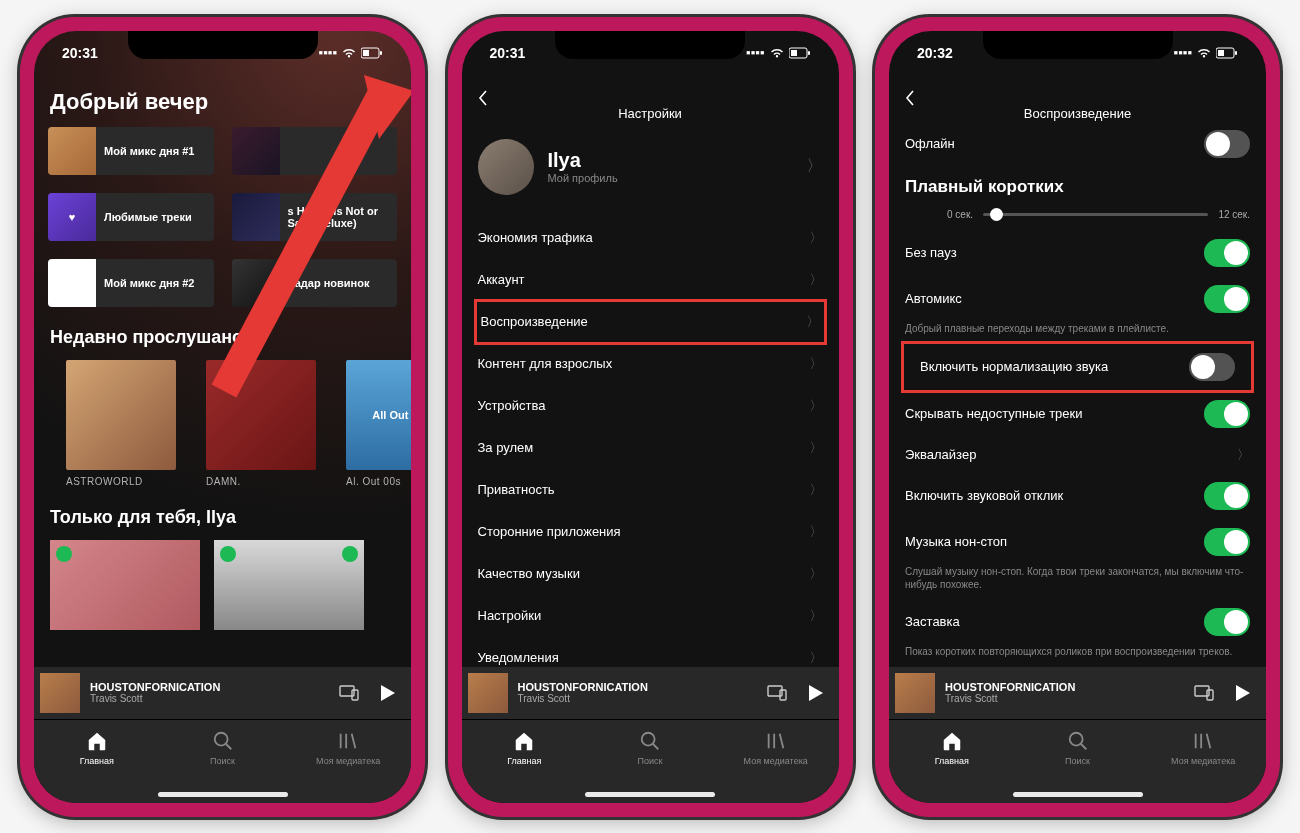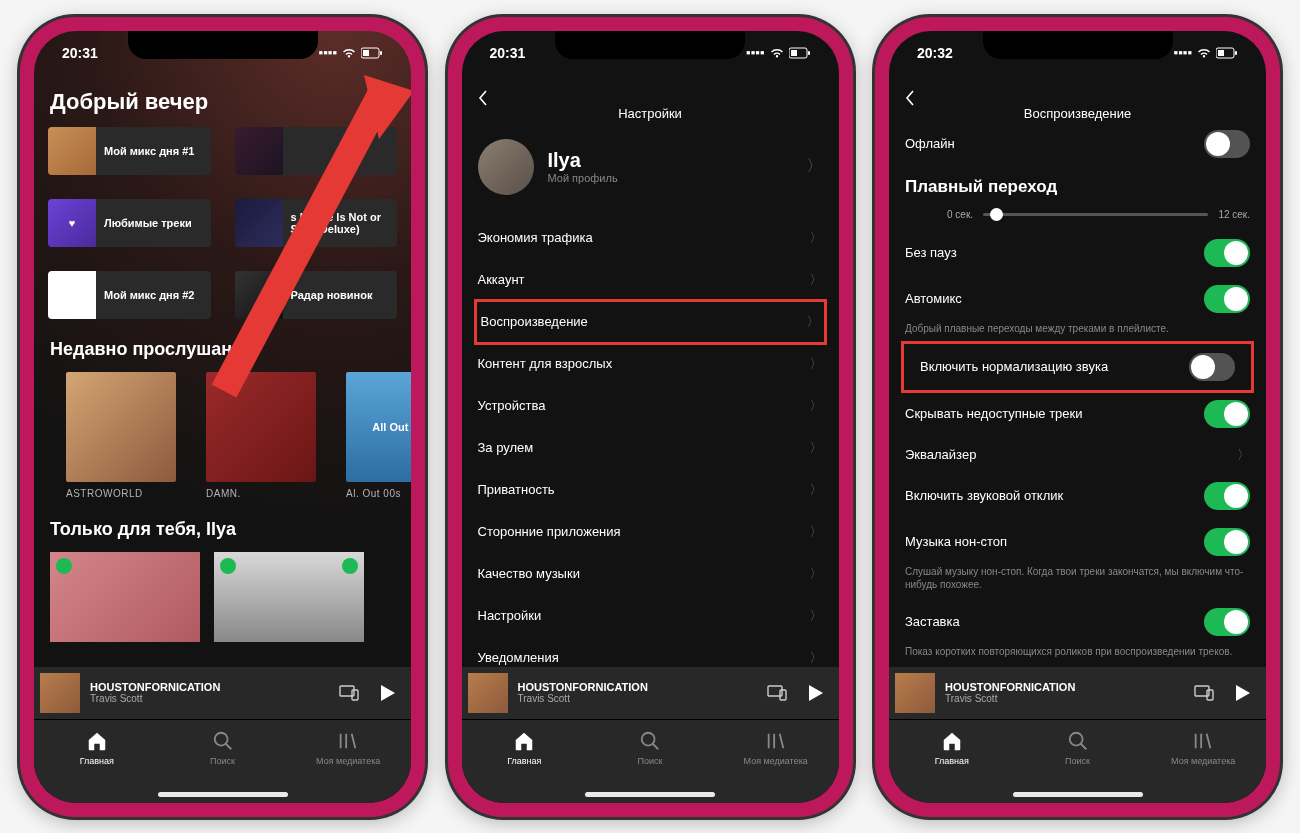--- a/index.html
+++ b/index.html
@@ -53,21 +53,21 @@
     font-weight: 600;
     font-size: 14px;
     z-index: 50;
   }
   .status-right { display:flex; gap:4px; align-items:center; font-size:13px;}
   .content { position:absolute; top:44px; bottom:0; left:0; right:0; overflow:hidden;}
   
   .p1 .screen { background: radial-gradient(circle at 80% 0%, #5c2d28 0%, #2a1816 30%, #121212 60%); }
   .title-big { font-size: 22px; font-weight: 700; padding: 14px 16px 12px; }
   .gear { position:absolute; top:50px; right:20px; color:#ccc; }
-  .grid6 { display:grid; grid-template-columns:1fr 1fr; gap:24px; padding:0 14px; }
+  .grid6 { display:grid; grid-template-columns:1fr 1fr; gap:18px; padding:0 14px; }
   .tile { background:#2a2a2a; border-radius:4px; display:flex; align-items:center; height:48px; overflow:hidden; font-size:11px; font-weight:600;}
   .tile-img { width:48px; height:48px; flex-shrink:0; }
   .tile span { padding:0 8px; }
   .section-h { font-size:18px; font-weight:700; padding:20px 16px 12px; }
   .row-albums { display:flex; gap:14px; padding:0 16px; overflow:hidden;}
   .album { width:110px; flex-shrink:0;margin-left:16px;}
   .album-art { width:110px; height:110px; border-radius:2px;}
   .album-name { font-size:10px; color:#b3b3b3; margin-top:6px; letter-spacing:.5px;}
   .row-playlists { display:flex; gap:14px; padding:0 16px;}
   .pl { width:150px; height:90px; position:relative; overflow:hidden;}
@@ -412,21 +412,21 @@
               <path d="M8 2L2 9l6 7"></path>
             </svg></div>
         <span>Воспроизведение</span>
       </div>
       <div class="prow">
         <span>Офлайн</span>
         <div class="toggle off">
             <div class="knob"></div>
           </div>
       </div>
-      <div class="sec-h">Плавный переход</div>
+      <div class="sec-h">Плавный коротких</div>
       <div class="slider">
         <span>0 сек.</span>
         <div class="slider-track">
             <div class="slider-thumb"></div>
           </div>
         <span>12 сек.</span>
       </div>
       <div id="rows-a">
           <div class="prow">
             <span>Без пауз</span>

